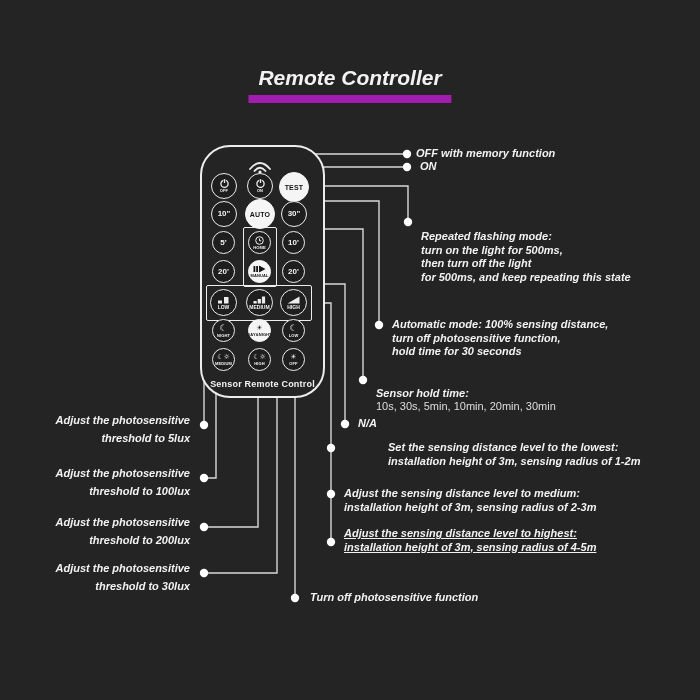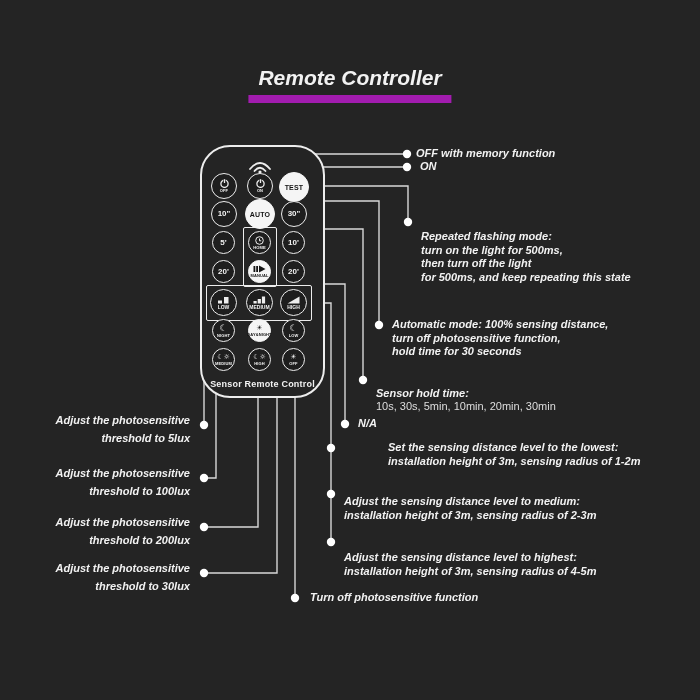--- a/index.html
+++ b/index.html
@@ -219,23 +219,23 @@
   <div class="ann" style="left:392px;top:318px;">Automatic mode: 100% sensing distance,
 turn off photosensitive function,
 hold time for 30 seconds</div>
   <div class="ann" style="left:376px;top:373px;">
     <span>Sensor hold time:</span>
     <span class="sub">10s, 30s, 5min, 10min, 20min, 30min</span>
   </div>
   <div class="ann" style="left:358px;top:417px;">N/A</div>
   <div class="ann" style="left:344px;top:441px;margin-left:44px;">Set the sensing distance level to the lowest:
 installation height of 3m, sensing radius of 1-2m</div>
-  <div class="ann" style="left:344px;top:487px;margin-top:8px;">Adjust the sensing distance level to medium:
+  <div class="ann" style="left:344px;top:487px;">Adjust the sensing distance level to medium:
 installation height of 3m, sensing radius of 2-3m</div>
-  <div class="ann" style="left:344px;top:551px;">Adjust the sensing distance level to highest:
+  <div class="ann" style="left:344px;top:527px;text-decoration:underline;">Adjust the sensing distance level to highest:
 installation height of 3m, sensing radius of 4-5m</div>
   <div class="ann" style="left:310px;top:591px;">Turn off photosensitive function</div>
 
   <div class="ann left" style="right:510px;top:411px;">Adjust the photosensitive
 threshold to 5lux</div>
   <div class="ann left" style="right:510px;top:464px;">Adjust the photosensitive
 threshold to 100lux</div>
   <div class="ann left" style="right:510px;top:513px;">Adjust the photosensitive
 threshold to 200lux</div>
   <div class="ann left" style="right:510px;top:559px;">Adjust the photosensitive

